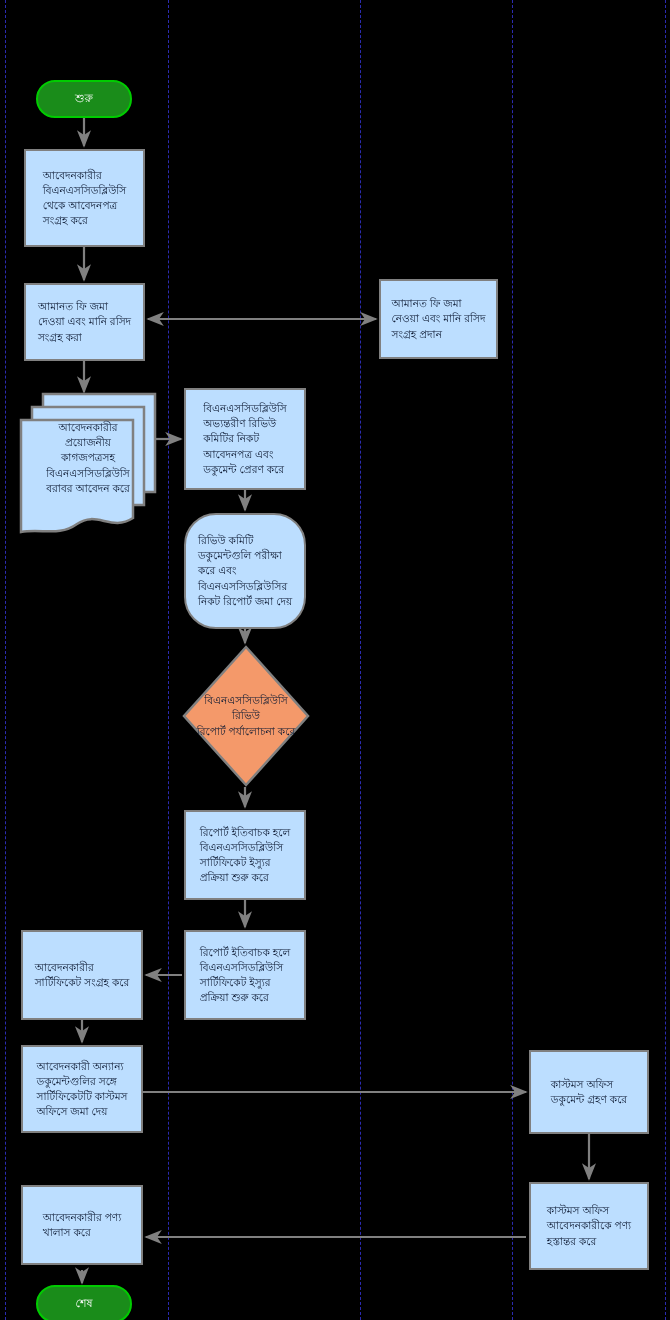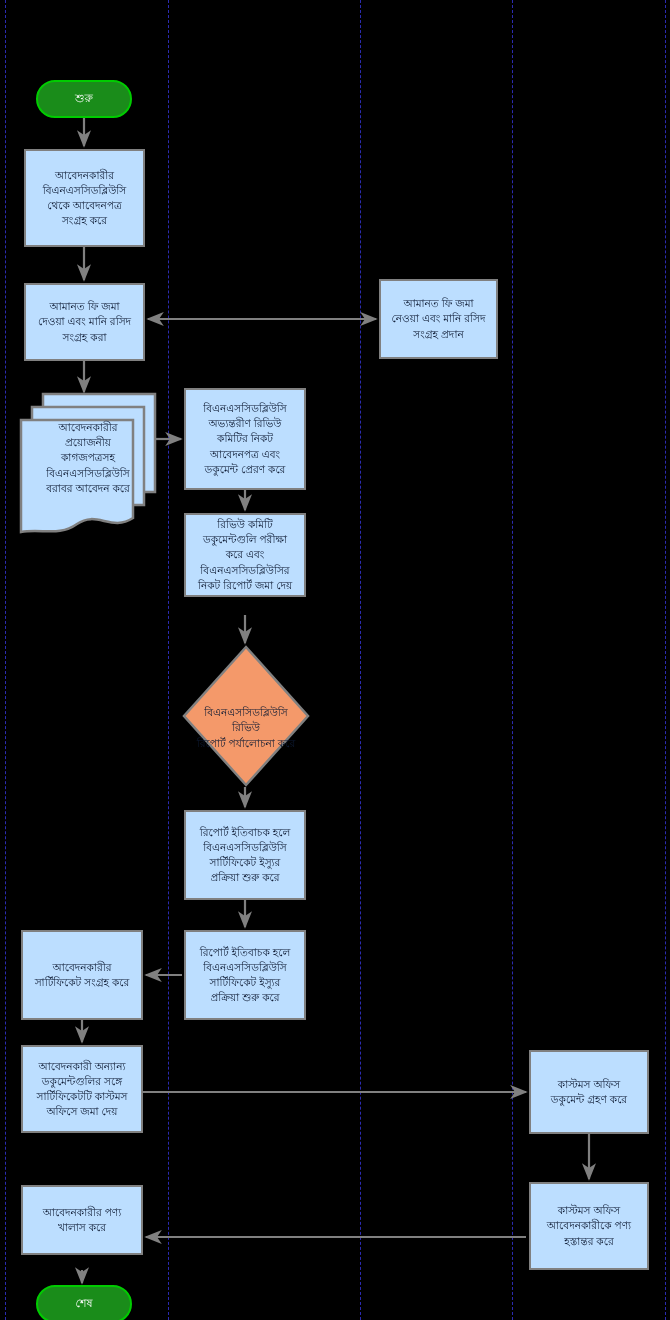--- a/index.html
+++ b/index.html
@@ -33,21 +33,20 @@
     height: 1320px;
     pointer-events: none;
   }
   
   .node {
     position: absolute;
     box-sizing: border-box;
     display: flex;
     align-items: center;
     justify-content: center;
-    text-align: center;
     color: #0d1a33;
     font-size: 10.5px;
     line-height: 1.45;
     padding: 4px 6px;
     white-space: pre-line;
   }
   .node.process {
     background: #bcdeff;
     border: 2.5px solid #808080;
   }
@@ -63,21 +62,21 @@
     position: absolute;
   }
   .decision-wrap svg.diamond-shape {
     position: absolute;
     left: 0;
     top: 0;
   }
   .decision-label {
     position: absolute;
     left: 0;
-    top: 12px;
+    top: 0;
     width: 100%;
     height: 100%;
     display: flex;
     align-items: center;
     justify-content: center;
     text-align: center;
     color: #0d1a33;
     font-size: 10.5px;
     line-height: 1.45;
     white-space: pre-line;
@@ -190,21 +189,21 @@
 বিএনএসসিডব্লিউসি
 বরাবর আবেদন করে</div>
   </div>
 
   <div class="node process" style="left:184px; top:388px; width:122px; height:102px;">বিএনএসসিডব্লিউসি
 অভ্যন্তরীণ রিভিউ
 কমিটির নিকট
 আবেদনপত্র এবং
 ডকুমেন্ট প্রেরণ করে</div>
 
-  <div class="node process" style="left:184px; top:513px; width:122px; height:84px;">রিভিউ কমিটি
+  <div class="node process" style="left:184px; top:513px; width:122px; height:116px;border-radius:32px;">রিভিউ কমিটি
 ডকুমেন্টগুলি পরীক্ষা
 করে এবং
 বিএনএসসিডব্লিউসির
 নিকট রিপোর্ট জমা দেয়</div>
 
   <div class="decision-wrap" style="left:182px; top:645px; width:128px; height:142px;">
     <svg class="diamond-shape" width="128" height="142" viewBox="0 0 128 142" xmlns="http://www.w3.org/2000/svg">
       <polygon points="64,2 126,71 64,140 2,71" fill="#f4996a" stroke="#808080" stroke-width="2.5"></polygon>
     </svg>
     <div class="decision-label">বিএনএসসিডব্লিউসি  রিভিউ
@@ -229,18 +228,18 @@
 সার্টিফিকেটটি কাস্টমস
 অফিসে জমা দেয়</div>
 
   <div class="node process" style="left:529px; top:1050px; width:120px; height:84px;">কাস্টমস অফিস
 ডকুমেন্ট গ্রহণ করে</div>
 
   <div class="node process" style="left:529px; top:1182px; width:120px; height:88px;">কাস্টমস অফিস
 আবেদনকারীকে পণ্য
 হস্তান্তর করে</div>
 
-  <div class="node process" style="left:21px; top:1185px; width:122px; height:70px;">আবেদনকারীর পণ্য
+  <div class="node process" style="left:21px; top:1185px; width:122px; height:80px;">আবেদনকারীর পণ্য
 খালাস করে</div>
 
   <div class="node terminator" style="left:36px; top:1285px; width:96px; height:38px;">শেষ</div>
 
 </div>
 
 </body></html>

